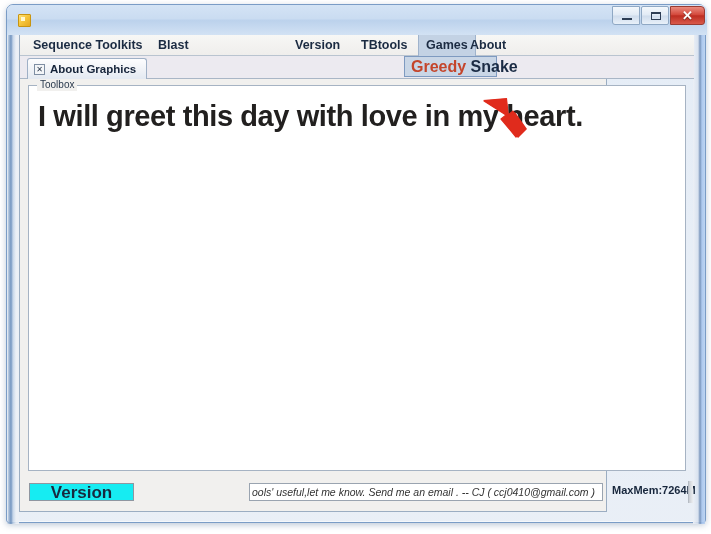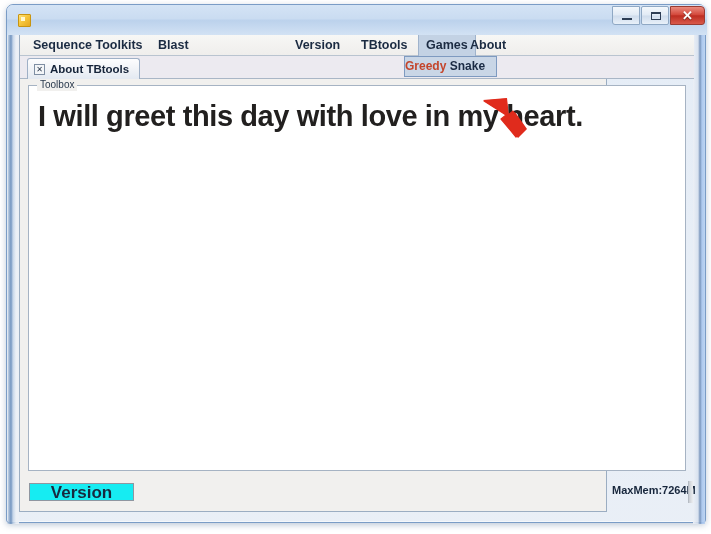--- a/index.html
+++ b/index.html
@@ -228,22 +228,22 @@
     left: 384px; top: 21px;
     width: 93px;
     background: #c9d6e6;
     border: 1px solid #7e9ac0;
     box-sizing: border-box;
     z-index: 40;
   }
   #dropdown-item {
     height: 19px;
     line-height: 19px;
-    padding: 0 0;
-    font-size: 12px;
+    padding: 0 6px;
+    font-size: 16px;
     font-weight: bold;
     white-space: nowrap;
     box-sizing: border-box;
   }
   .txt-greedy { color: #c4452b; }
   .txt-snake  { color: #1a2b44; }
 
   
   #annot-arrow {
     position: absolute;
@@ -374,21 +374,21 @@
         <div class="menu-item" style="left:131px;">Blast</div>
         <div class="menu-item" style="left:268px;">Version</div>
         <div class="menu-item" style="left:334px;">TBtools</div>
         <div class="menu-item selected" style="left:398px;">Games</div>
         <div class="menu-item" style="left:443px;">About</div>
       </div>
 
       <div id="tabstrip">
         <div id="tab-about">
           <span id="tab-close-box">✕</span>
-          <span id="tab-label">About TBtools</span>
+          <span id="tab-label">About Graphics</span>
         </div>
       </div>
 
       <div id="dropdown">
         <div id="dropdown-item">
           <span class="txt-greedy">Greedy</span><span class="txt-snake"> Snake</span>
         </div>
       </div>
 
       <svg id="annot-arrow" viewBox="0 0 70 42">
@@ -396,19 +396,22 @@
         <polygon points="1,3 27,20 22,25 36,41 45,32 33,15 27,20 25,1" fill="#e02b1c"></polygon>
       </svg>
 
       <div id="wisdom-panel">
         <div id="wisdom-legend">Toolbox</div>
         <div id="wisdom-text">I will greet this day with love in my heart.</div>
       </div>
 
       <div id="bottombar">
         <div class="bottom-btn" id="btn-version">Version</div>
+        <div id="marquee-field">
+          <div id="marquee-text">ools' useful,let me know. Send me an email . -- CJ   ( ccj0410@gmail.com )</div>
+        </div>
         <div id="maxmem">MaxMem:7264M</div>
         <div id="bottom-sep"></div>
       </div>
 
     </div>
   </div>
 </div>
 
 </body></html>

